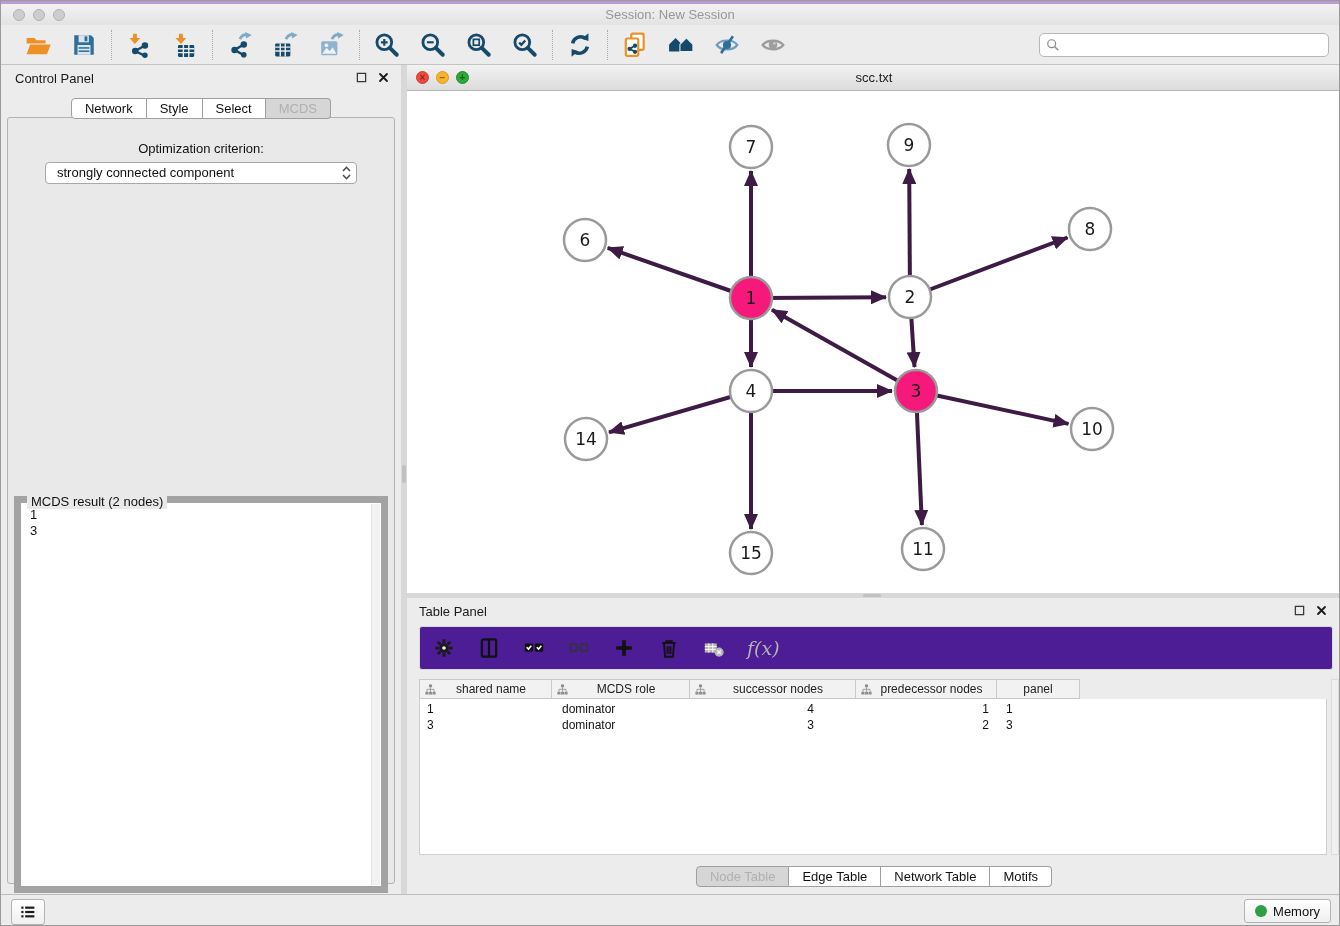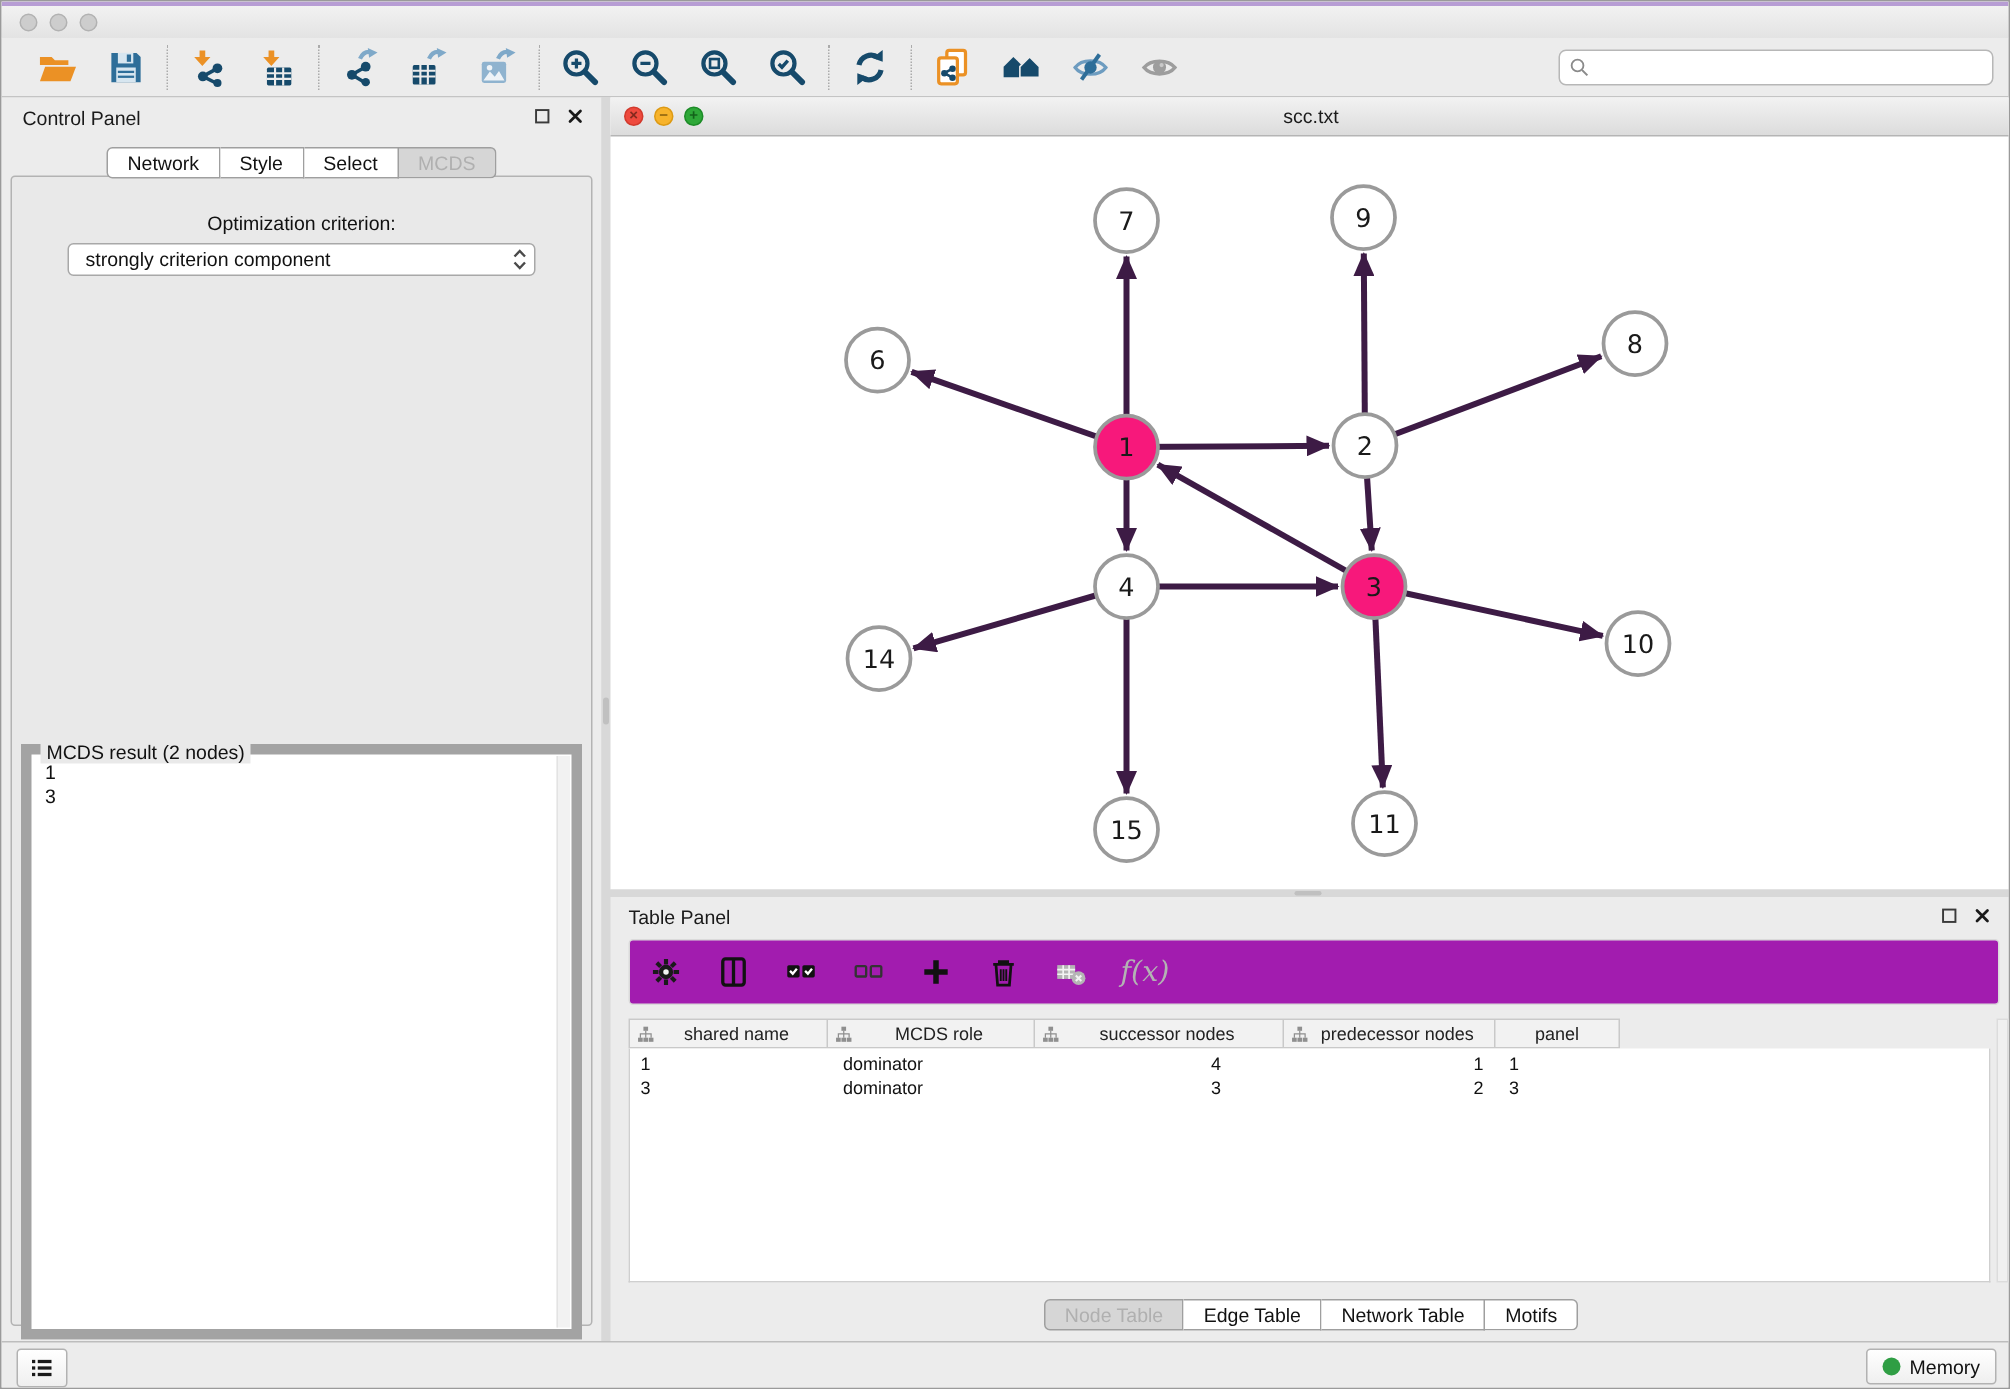--- a/index.html
+++ b/index.html
@@ -58,21 +58,21 @@
   .nw-title{text-align:center;line-height:25px;font-size:13px;color:#1a1a1a;}
   .nw-lights{position:absolute;left:9px;top:6px;display:flex;gap:7px;}
   .light{width:13px;height:13px;border-radius:50%;box-sizing:border-box;position:relative;display:flex;align-items:center;justify-content:center;font-size:10px;font-weight:bold;color:rgba(60,20,10,.6);line-height:1;}
   .light.red{background:#ee4a3e;border:1px solid #d23a2d;}
   .light.yellow{background:#f7b32b;border:1px solid #dd9a14;color:rgba(90,60,0,.65);}
   .light.green{background:#2ea838;border:1px solid #1d8c28;color:rgba(5,60,10,.65);}
   #graph-canvas{display:block;width:934px;height:501px;}
 
   
   .table-panel{position:absolute;left:406px;top:533px;width:934px;height:296px;background:#ececec;}
-  .tp-toolbar{position:absolute;left:12px;right:8px;top:28px;height:44px;background:#a21caf;border:1px solid #dadada;border-radius:3px;display:flex;align-items:center;gap:21px;padding:0 12px;box-sizing:border-box;}
+  .tp-toolbar{position:absolute;left:12px;right:8px;top:28px;height:44px;background:#4c1d95;border:1px solid #dadada;border-radius:3px;display:flex;align-items:center;gap:21px;padding:0 12px;box-sizing:border-box;}
   .tp-toolbar .tbtn{width:24px;height:24px;}
   .tp-toolbar .tbtn svg{width:22px;height:22px;}
   .fx{font-family:"DejaVu Serif",serif;font-style:italic;font-size:19px;color:#b3b3b3;}
   .thead{position:absolute;left:12px;top:81px;height:20px;display:flex;background:#f2f2f2;border:1px solid #c9c9c9;box-sizing:border-box;}
   .th{display:flex;align-items:center;font-size:12px;color:#222;border-right:1px solid #c9c9c9;box-sizing:border-box;padding:0 5px;height:100%;}
   .th:last-child{border-right:none;}
   .th .tree{width:11px;height:11px;flex:0 0 auto;}
   .th .lbl{flex:1;text-align:center;white-space:nowrap;overflow:hidden;}
   .tbody{position:absolute;left:12px;top:101px;width:908px;height:156px;background:#fff;border:1px solid #cfcfcf;border-top:none;box-sizing:border-box;}
   .trow{display:flex;height:16px;font-size:12px;color:#111;}
@@ -96,20 +96,21 @@
 </head>
 <body>
 
 <div class="app">
 
   <div class="titlebar">
     <div class="accent" style="background: rgb(183, 157, 212);"></div>
     <span class="tl" style="left:12px"></span>
     <span class="tl" style="left:32px"></span>
     <span class="tl" style="left:52px"></span>
+    <div class="title">Session: New Session</div>
   </div>
 
   <div class="toolbar">
     <div id="toolbar-groups" style="display:flex;align-items:center;">
         <div class="tgroup">
           <button class="tbtn">
             <svg viewBox="0 0 24 24">
               <path d="M1.5 5.5h7.2l2 2h8.3v3H1.5z" fill="#eb9125"></path>
               <path d="M1.5 20.5l3.2-9h19l-3.4 9z" fill="#eb9125"></path>
             </svg>
@@ -285,21 +286,21 @@
       </div>
       <div class="ctabs" id="control-tabs">
           <div class="tab">Network</div>
           <div class="tab">Style</div>
           <div class="tab">Select</div>
           <div class="tab selected">MCDS</div>
         </div>
       <div class="cbox">
         <div class="opt-label">Optimization criterion:</div>
         <div class="select-box">
-          <span>strongly criterion component</span>
+          <span>strongly connected component</span>
           <svg class="chev" viewBox="0 0 13 16">
               <path d="M3 6l3.5-3.7L10 6" fill="none" stroke="#4a4a4a" stroke-width="1.6"></path>
               <path d="M3 10l3.5 3.7L10 10" fill="none" stroke="#4a4a4a" stroke-width="1.6"></path>
             </svg>
         </div>
         <div class="result-group">
           <span class="result-legend">MCDS result (2 nodes)</span>
           <textarea class="result-text" spellcheck="false" style="">1
 3</textarea>
           <div class="result-scroll"></div>

